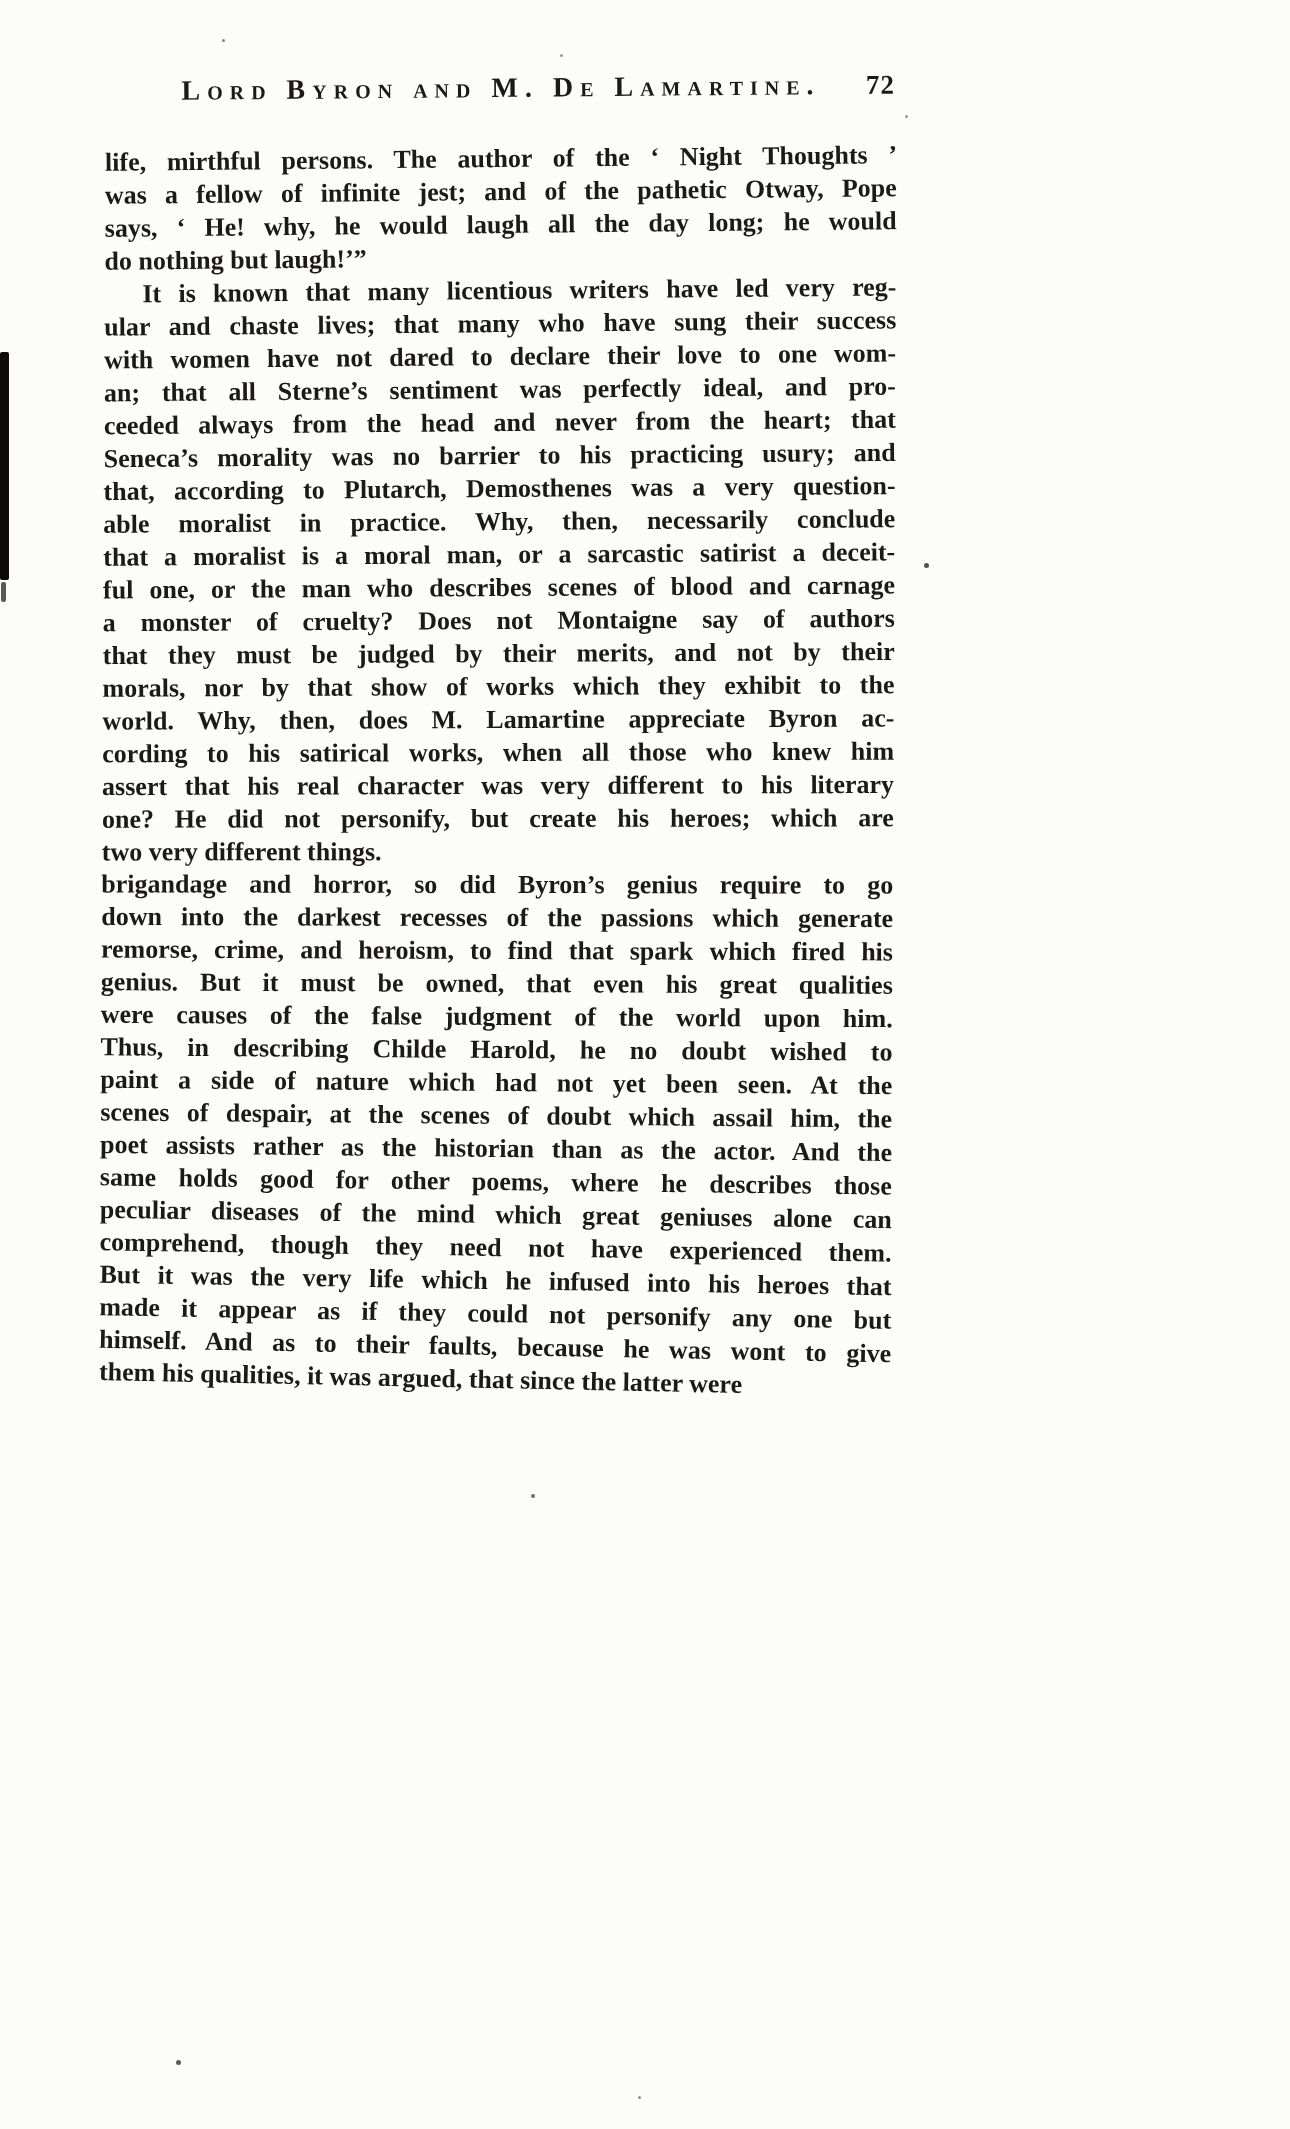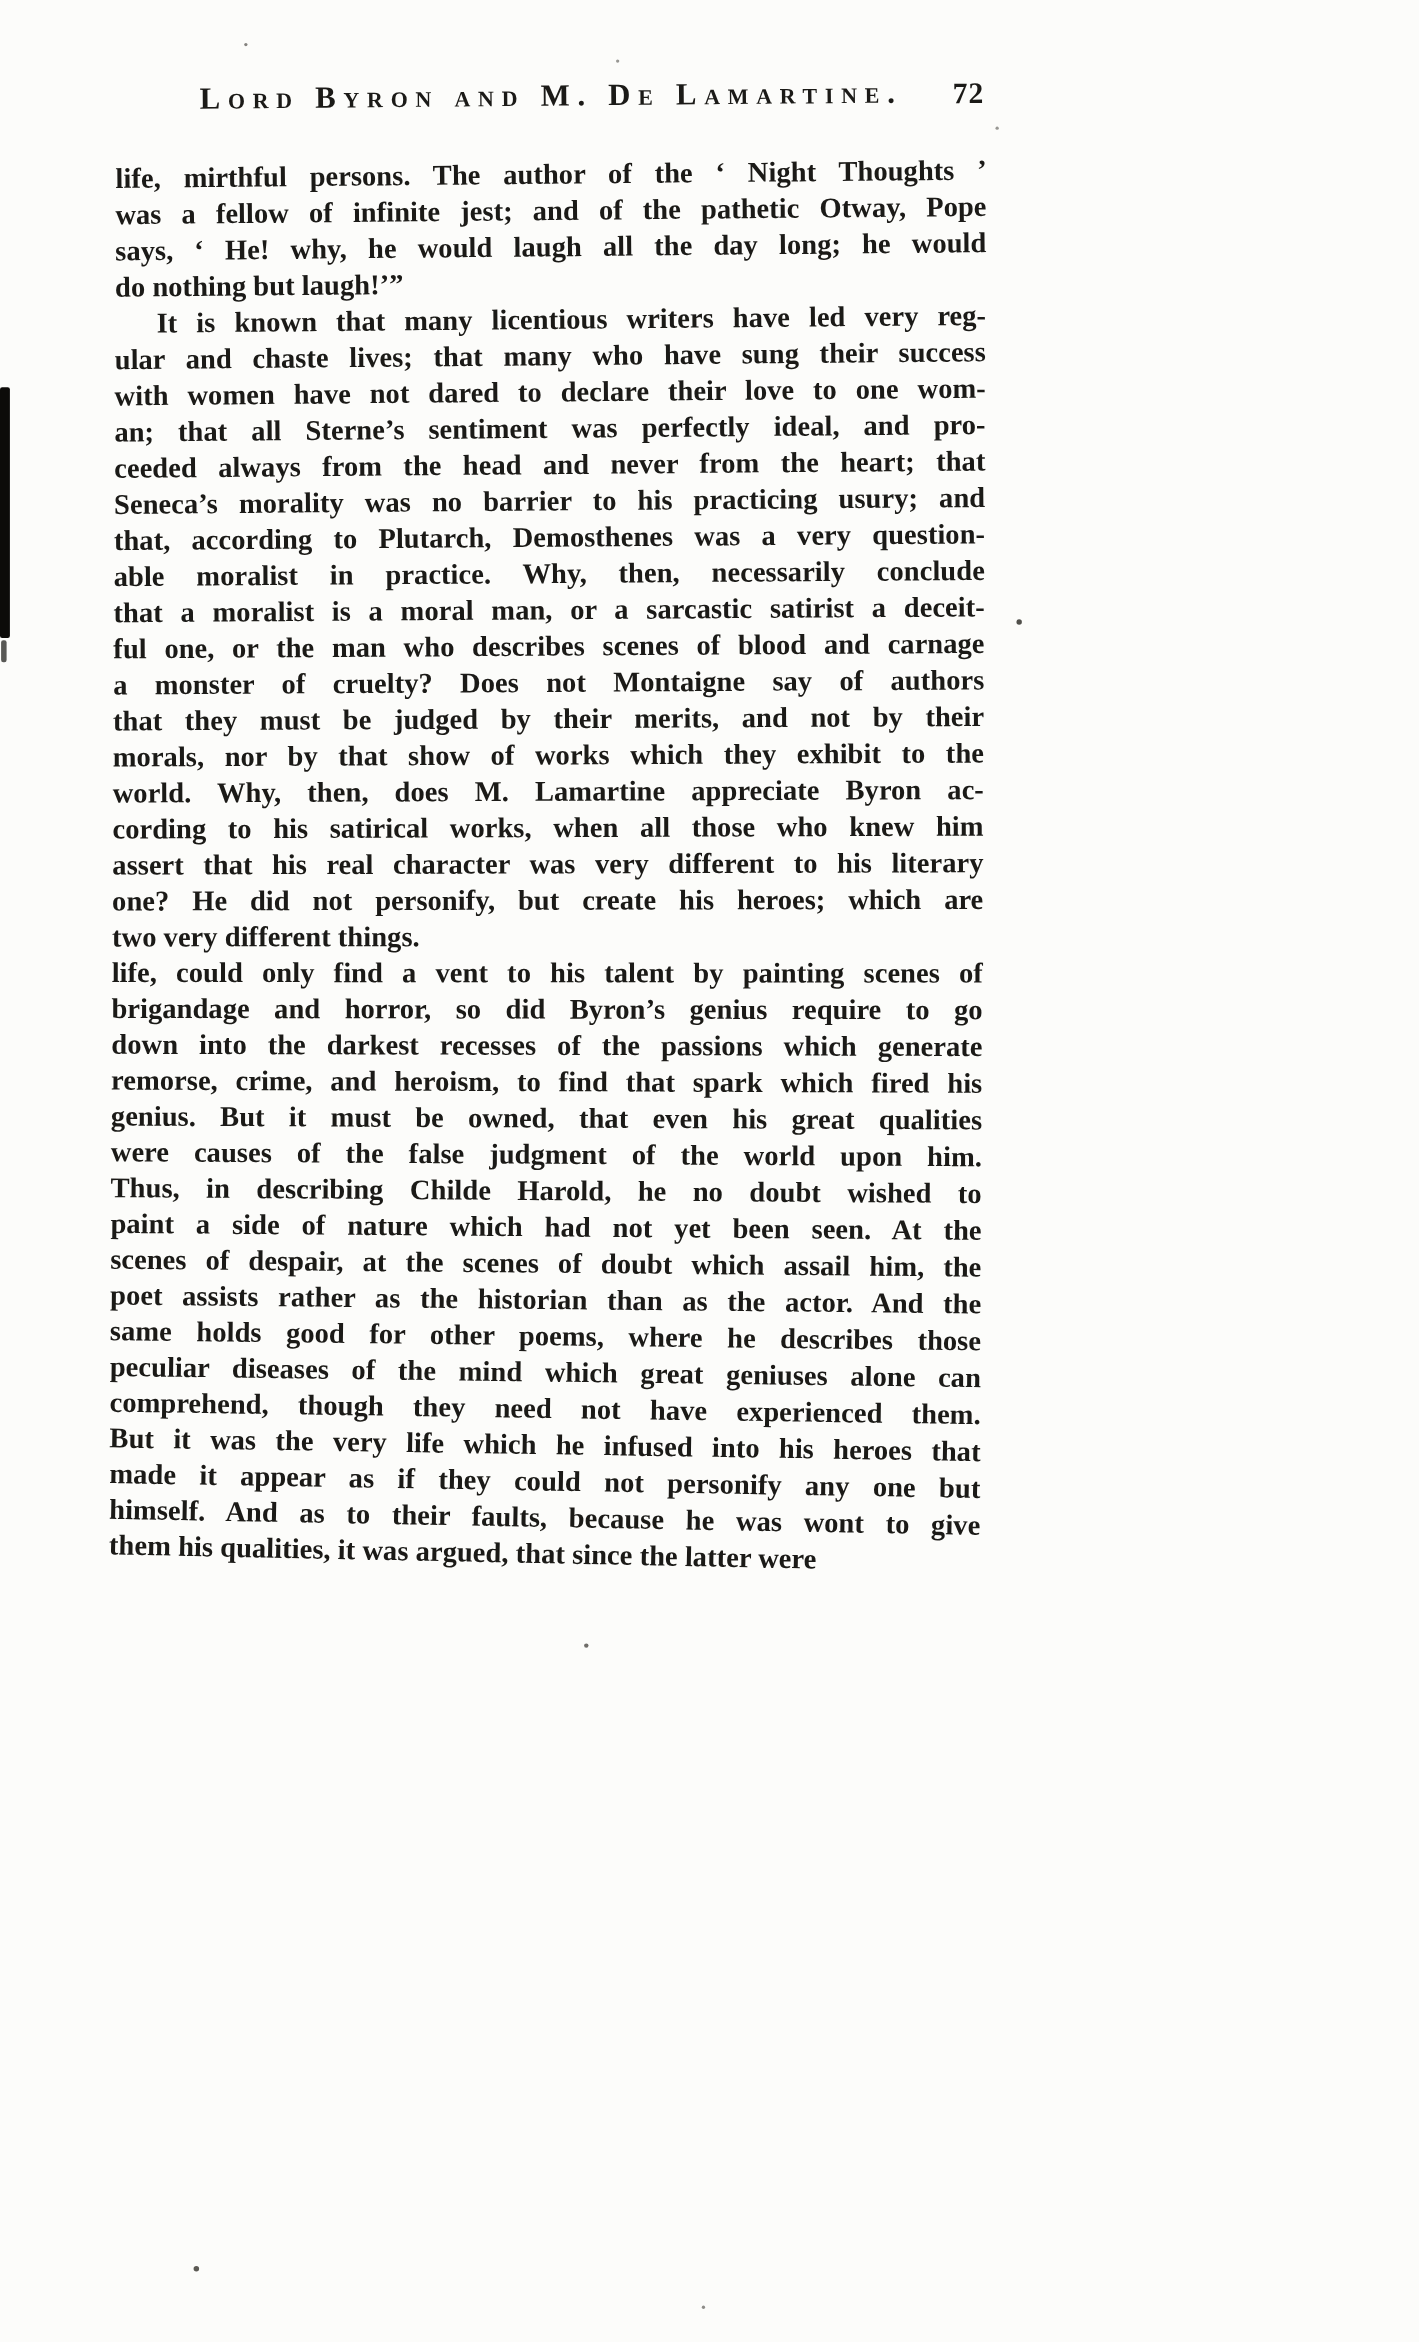--- a/index.html
+++ b/index.html
@@ -117,21 +117,20 @@
       <div class="line" style="transform: translateX(-1.8px) rotate(-0.39deg);">that a moralist is a moral man, or a sarcastic satirist a deceit-</div>
       <div class="line" style="transform: translateX(-2px) rotate(-0.36deg);">ful one, or the man who describes scenes of blood and carnage</div>
       <div class="line" style="transform: translateX(-2.2px) rotate(-0.33deg);">a monster of cruelty? Does not Montaigne say of authors</div>
       <div class="line" style="transform: translateX(-2.3px) rotate(-0.3deg);">that they must be judged by their merits, and not by their</div>
       <div class="line" style="transform: translateX(-2.5px) rotate(-0.26deg);">morals, nor by that show of works which they exhibit to the</div>
       <div class="line" style="transform: translateX(-2.6px) rotate(-0.23deg);">world. Why, then, does M. Lamartine appreciate Byron ac-</div>
       <div class="line" style="transform: translateX(-2.8px) rotate(-0.19deg);">cording to his satirical works, when all those who knew him</div>
       <div class="line" style="transform: translateX(-2.9px) rotate(-0.15deg);">assert that his real character was very different to his literary</div>
       <div class="line" style="transform: translateX(-3.1px) rotate(-0.1deg);">one? He did not personify, but create his heroes; which are</div>
       <div class="line last" style="transform: translateX(-3.2px) rotate(-0.06deg);">two very different things.</div>
-      <div class="line" style="transform: translateX(-3.5px) rotate(0.04deg);">life, could only find a vent to his talent by painting scenes of</div>
       <div class="line" style="transform: translateX(-3.7px) rotate(0.09deg);">brigandage and horror, so did Byron’s genius require to go</div>
       <div class="line" style="transform: translateX(-3.8px) rotate(0.15deg);">down into the darkest recesses of the passions which generate</div>
       <div class="line" style="transform: translateX(-4px) rotate(0.21deg);">remorse, crime, and heroism, to find that spark which fired his</div>
       <div class="line" style="transform: translateX(-4.2px) rotate(0.26deg);">genius. But it must be owned, that even his great qualities</div>
       <div class="line" style="transform: translateX(-4.3px) rotate(0.33deg);">were causes of the false judgment of the world upon him.</div>
       <div class="line" style="transform: translateX(-4.5px) rotate(0.39deg);">Thus, in describing Childe Harold, he no doubt wished to</div>
       <div class="line" style="transform: translateX(-4.6px) rotate(0.46deg);">paint a side of nature which had not yet been seen. At the</div>
       <div class="line" style="transform: translateX(-4.8px) rotate(0.52deg);">scenes of despair, at the scenes of doubt which assail him, the</div>
       <div class="line" style="transform: translateX(-4.9px) rotate(0.59deg);">poet assists rather as the historian than as the actor. And the</div>
       <div class="line" style="transform: translateX(-5.1px) rotate(0.67deg);">same holds good for other poems, where he describes those</div>

